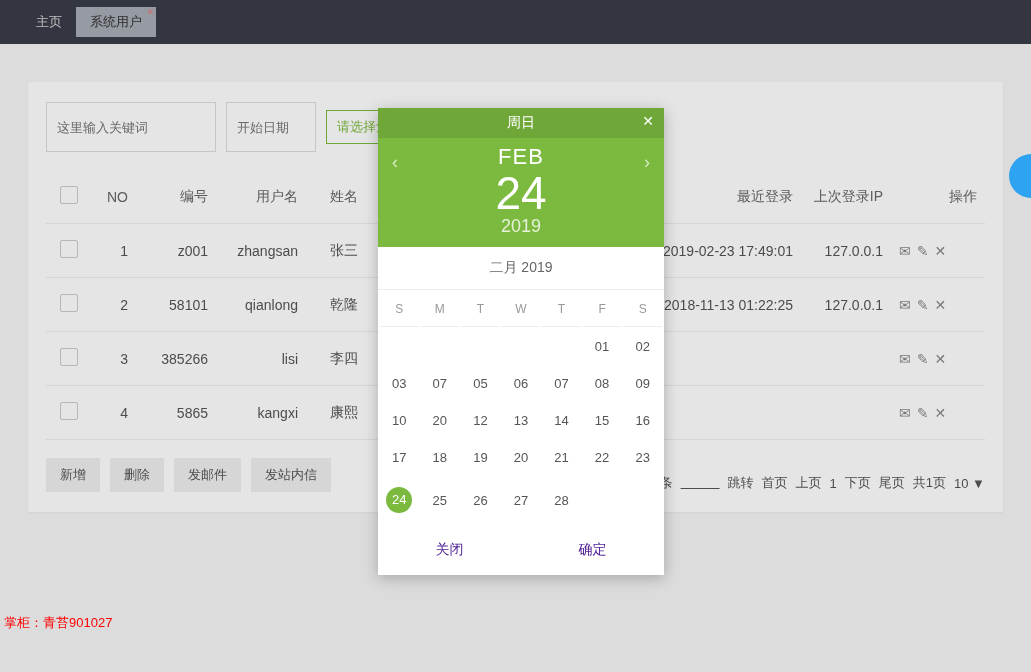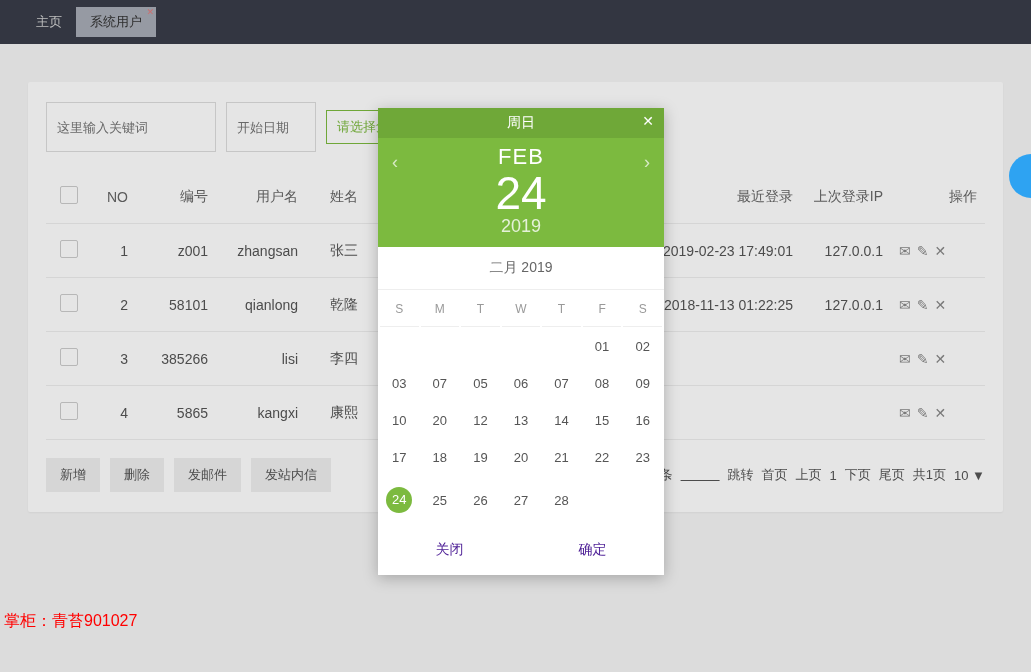--- a/index.html
+++ b/index.html
@@ -15,26 +15,26 @@
 .inp { border: 1px solid #ddd; height: 50px; padding: 0 10px; font-size: 13px; color: #0369a1; background: #fff; }
 .inp.kw { width: 170px; }
 .inp.date { width: 90px; }
 .role-btn { border: 1px solid #7cba3f; color: #7cba3f; background: #fff; height: 34px; padding: 0 10px; font-size: 13px; display: flex; align-items: center; gap: 4px; cursor: pointer; }
 .icon-btn { border: 1px solid #ccc; background: #fff; width: 40px; height: 34px; display: flex; align-items: center; justify-content: center; cursor: pointer; color: #666; }
 .table { width: 100%; border-collapse: collapse; }
 .table th, .table td { text-align: right; padding: 16px 8px; border-bottom: 1px solid #eee; color: #555; font-size: 14px; font-weight: normal; }
 .table th { color: #666; font-weight: normal; }
 .chk { width: 18px; height: 18px; border: 1px solid #ccc; border-radius: 2px; display: inline-block; }
 .actions-cell { color: #888; display: flex; gap: 6px; align-items: center; }
-.footer { display: flex; justify-content: space-between; align-items: center; margin-top: 18px; gap: 17px; }
+.footer { display: flex; justify-content: space-between; align-items: flex-end; margin-top: 18px; gap: 17px; }
 .ft-left { display: flex; gap: 10px; }
 .ft-btn { background: #efefef; color: #555; border: none; padding: 8px 14px; font-size: 13px; cursor: pointer; }
 .ft-right { color: #555; font-size: 13px; display: flex; gap: 8px; align-items: center; }
 .ft-right .und { text-decoration: underline; }
-.watermark { position: absolute; left: 4px; bottom: 40px; color: red; font-size: 16px; }
+.watermark { position: absolute; left: 4px; bottom: 40px; color: red; font-size: 13px; }
 .overlay { position: absolute; inset: 0; background: rgba(0,0,0,0.10); pointer-events: none; }
 .picker { position: absolute; left: 378px; top: 108px; width: 286px; background: #fff; box-shadow: 0 3px 14px rgba(0,0,0,0.25); z-index: 100; }
 .p-hdr { background: #7cba3f; color: #fff; }
 .p-title { background: #6fa838; padding: 6px 10px; display: flex; align-items: flex-end; justify-content: center; position: relative; font-size: 14px; }
 .p-title .px { position: absolute; right: 10px; top: 5px; font-size: 14px; cursor: pointer; }
 .p-big { text-align: center; padding: 6px 0 10px 0; position: relative; }
 .p-month { font-size: 22px; letter-spacing: 1px; font-weight: 300; }
 .p-day { font-size: 46px; line-height: 1; font-weight: 300; }
 .p-year { font-size: 18px; color: rgba(255,255,255,0.8); font-weight: 400; }
 .p-arrow { position: absolute; top: 8px; color: rgba(255,255,255,0.7); font-size: 18px; cursor: pointer; padding: 6px; }

